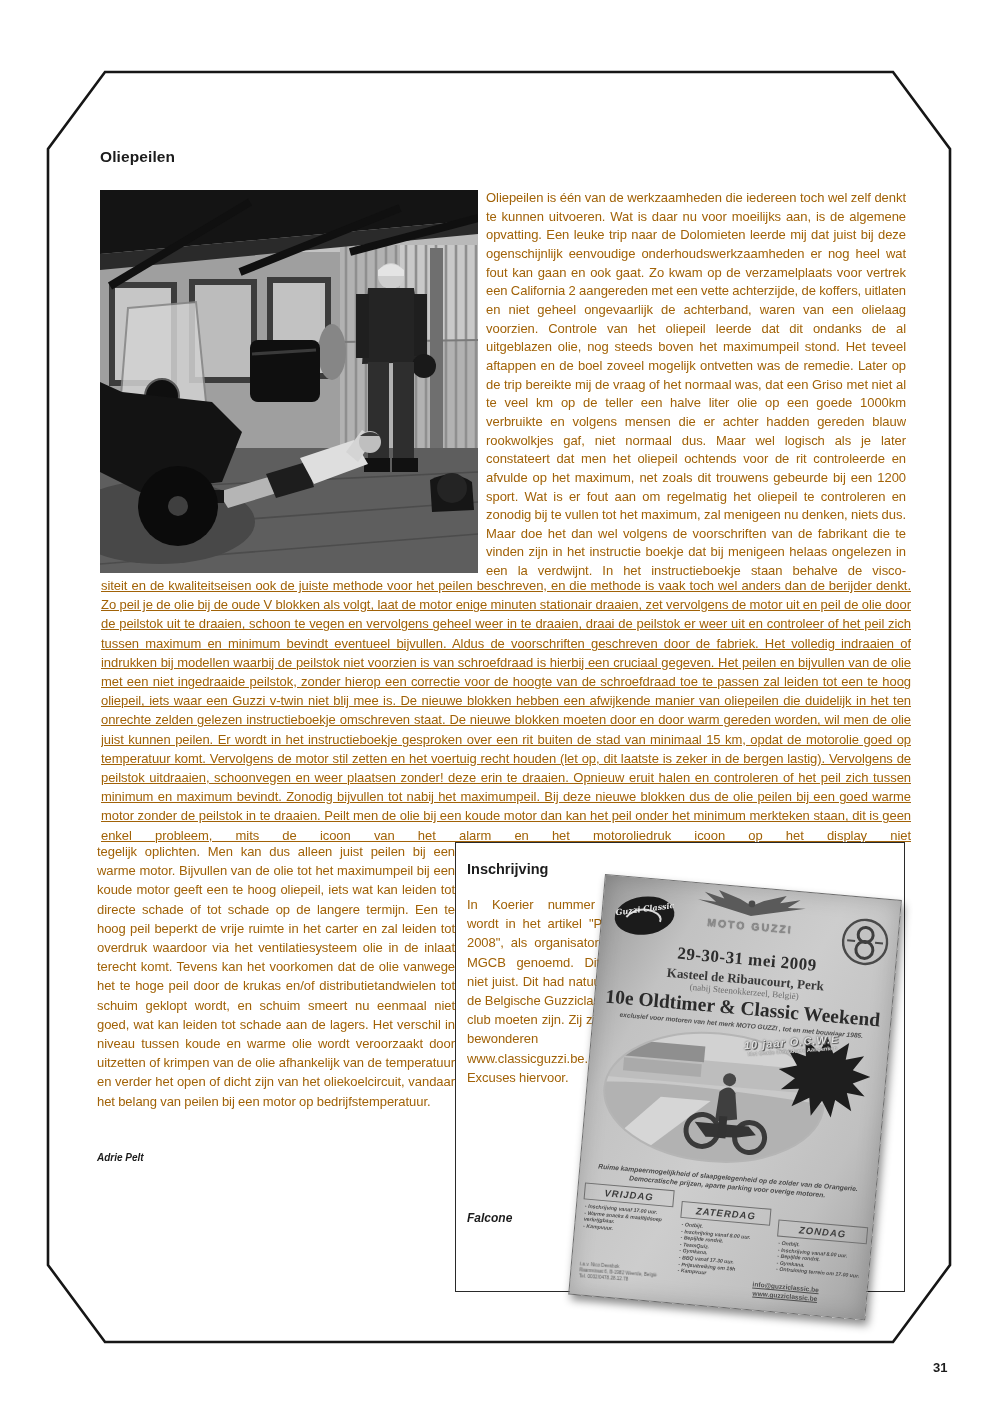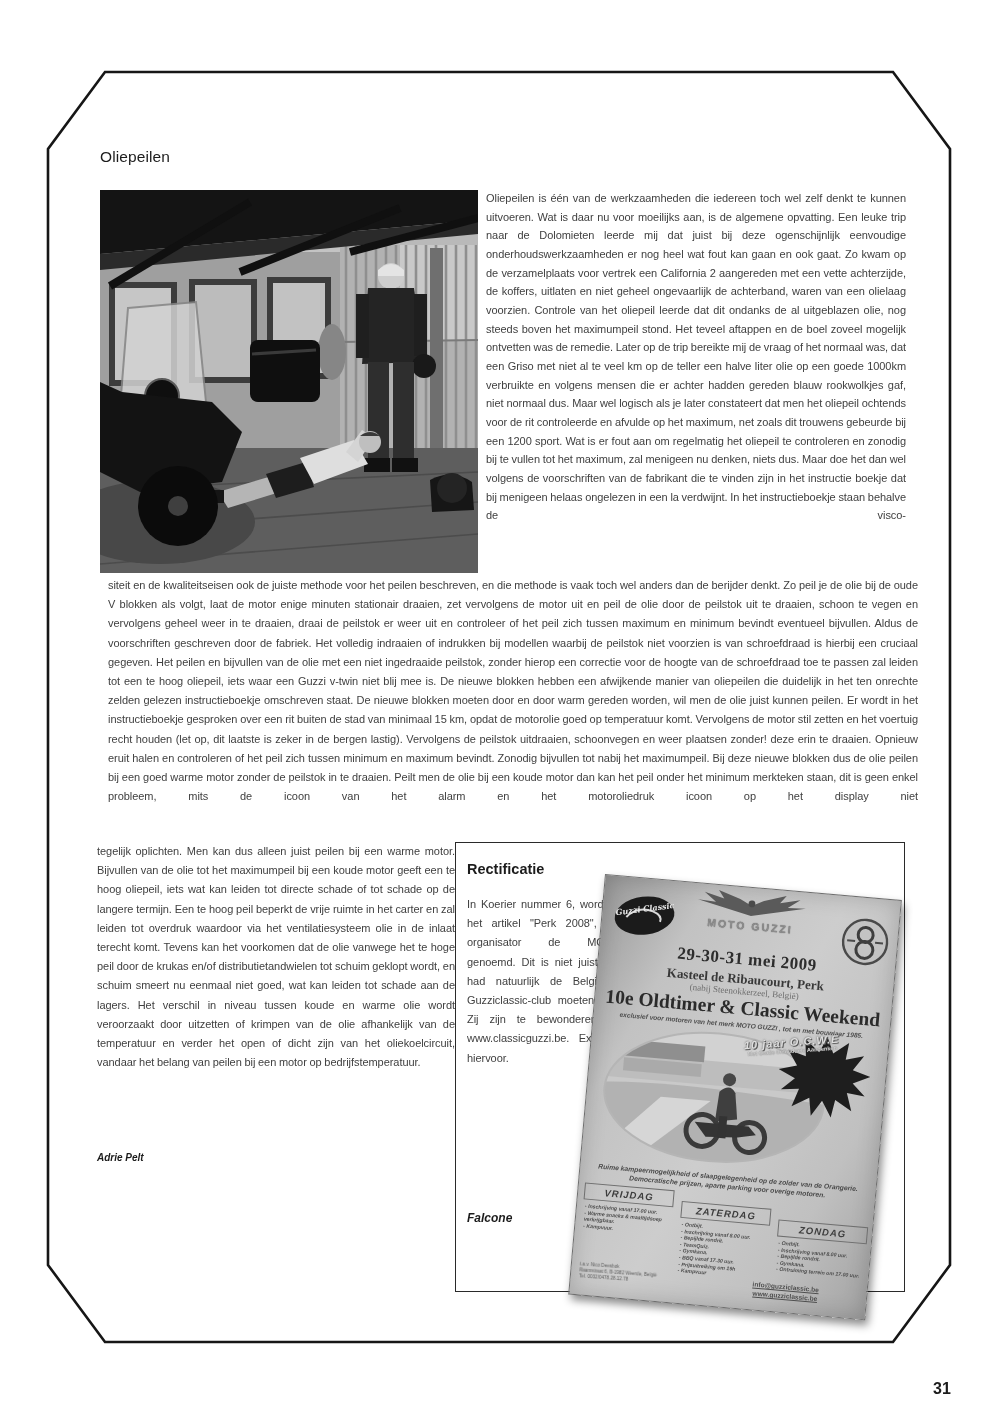--- a/index.html
+++ b/index.html
@@ -2,29 +2,29 @@
 <html><head>
 <meta charset="utf-8">
 <style>
   html,body{margin:0;padding:0;background:#ffffff;}
   #page{position:relative;width:1000px;height:1414px;background:#ffffff;overflow:hidden;
         font-family:"Liberation Sans",sans-serif;color:#1c1c1c;}
   .abs{position:absolute;}
   
   #frame-svg{position:absolute;left:0;top:0;}
   
-  .title{left:100px;top:148px;font-size:15.5px;font-weight:normal;letter-spacing:.1px;}
+  .title{left:100px;top:148px;font-size:15.5px;font-weight:bold;letter-spacing:.1px;}
   .photo{left:100px;top:190px;width:378px;height:383px;background:#b9b9b9;overflow:hidden;}
-  .body-text{font-size:11px;line-height:19.2px;text-align:justify;color:#404040;
+  .body-text{font-size:13px;line-height:19.2px;text-align:justify;color:#a16207;
              letter-spacing:-0.05px;word-spacing:-0.3px;overflow:hidden;}
   .col-right{left:486px;top:189px;width:420px;height:392px;line-height:18.65px;text-align-last:justify;}
-  .full-width{left:108px;top:576px;width:810px;height:270px;text-align-last:justify;}
+  .full-width{left:101px;top:576px;width:810px;height:270px;text-align-last:justify;text-decoration:underline;}
   .col-left{left:97px;top:842px;width:358px;height:312px;}
   .author{left:97px;top:1152px;font-size:10px;font-weight:bold;font-style:italic;}
-  .page-num{left:933px;top:1360px;font-size:16px;font-weight:bold;margin-top:20px;}
+  .page-num{left:933px;top:1360px;font-size:13px;font-weight:bold;}
   
   .rect-box{left:455px;top:842px;width:450px;height:450px;border:1.4px solid #2a2a2a;box-sizing:border-box;}
   .rect-title{position:absolute;left:11px;top:18px;font-size:14.5px;font-weight:bold;}
   .rect-body{position:absolute;left:11px;top:52px;width:153px;height:316px;}
   .rect-sig{position:absolute;left:11px;top:368px;font-size:12px;font-weight:bold;font-style:italic;}
   
   .flyer{left:605px;top:874px;width:296px;height:420px;transform:rotate(5deg);transform-origin:0 0;
          background:linear-gradient(115deg,#989898 0%,#c2c2c2 22%,#cdcdcd 50%,#c0c0c0 78%,#a3a3a3 100%);
          border:1px solid #6e6e6e;box-shadow:3px 5px 9px rgba(0,0,0,.45), inset 0 0 22px rgba(0,0,0,.18);
          font-family:"Liberation Serif",serif;color:#333;}
@@ -165,21 +165,21 @@
       </g>
     </svg>
   </div>
 
   <div class="abs col-right body-text">Oliepeilen is één van de werkzaamheden die iedereen toch wel zelf denkt te kunnen uitvoeren. Wat is daar nu voor moeilijks aan, is de algemene opvatting. Een leuke trip naar de Dolomieten leerde mij dat juist bij deze ogenschijnlijk eenvoudige onderhoudswerkzaamheden er nog heel wat fout kan gaan en ook gaat. Zo kwam op de verzamelplaats voor vertrek een California 2 aangereden met een vette achterzijde, de koffers, uitlaten en niet geheel ongevaarlijk de achterband, waren van een olielaag voorzien. Controle van het oliepeil leerde dat dit ondanks de al uitgeblazen olie, nog steeds boven het maximumpeil stond. Het teveel aftappen en de boel zoveel mogelijk ontvetten was de remedie. Later op de trip bereikte mij de vraag of het normaal was, dat een Griso met niet al te veel km op de teller een halve liter olie op een goede 1000km verbruikte en volgens mensen die er achter hadden gereden blauw rookwolkjes gaf, niet normaal dus. Maar wel logisch als je later constateert dat men het oliepeil ochtends voor de rit controleerde en afvulde op het maximum, net zoals dit trouwens gebeurde bij een 1200 sport. Wat is er fout aan om regelmatig het oliepeil te controleren en zonodig bij te vullen tot het maximum, zal menigeen nu denken, niets dus. Maar doe het dan wel volgens de voorschriften van de fabrikant die te vinden zijn in het instructie boekje dat bij menigeen helaas ongelezen in een la verdwijnt. In het instructieboekje staan behalve de visco-</div>
   <div class="abs full-width body-text">siteit en de kwaliteitseisen ook de juiste methode voor het peilen beschreven, en die methode is vaak toch wel anders dan de berijder denkt. Zo peil je de olie bij de oude V blokken als volgt, laat de motor enige minuten stationair draaien, zet vervolgens de motor uit en peil de olie door de peilstok uit te draaien, schoon te vegen en vervolgens geheel weer in te draaien, draai de peilstok er weer uit en controleer of het peil zich tussen maximum en minimum bevindt eventueel bijvullen. Aldus de voorschriften geschreven door de fabriek. Het volledig indraaien of indrukken bij modellen waarbij de peilstok niet voorzien is van schroefdraad is hierbij een cruciaal gegeven. Het peilen en bijvullen van de olie met een niet ingedraaide peilstok, zonder hierop een correctie voor de hoogte van de schroefdraad toe te passen zal leiden tot een te hoog oliepeil, iets waar een Guzzi v-twin niet blij mee is. De nieuwe blokken hebben een afwijkende manier van oliepeilen die duidelijk in het ten onrechte zelden gelezen instructieboekje omschreven staat. De nieuwe blokken moeten door en door warm gereden worden, wil men de olie juist kunnen peilen. Er wordt in het instructieboekje gesproken over een rit buiten de stad van minimaal 15 km, opdat de motorolie goed op temperatuur komt. Vervolgens de motor stil zetten en het voertuig recht houden (let op, dit laatste is zeker in de bergen lastig). Vervolgens de peilstok uitdraaien, schoonvegen en weer plaatsen zonder! deze erin te draaien. Opnieuw eruit halen en controleren of het peil zich tussen minimum en maximum bevindt. Zonodig bijvullen tot nabij het maximumpeil. Bij deze nieuwe blokken dus de olie peilen bij een goed warme motor zonder de peilstok in te draaien. Peilt men de olie bij een koude motor dan kan het peil onder het minimum merkteken staan, dit is geen enkel probleem, mits de icoon van het alarm en het motoroliedruk icoon op het display niet</div>
   <div class="abs col-left body-text">tegelijk oplichten. Men kan dus alleen juist peilen bij een warme motor. Bijvullen van de olie tot het maximumpeil bij een koude motor geeft een te hoog oliepeil, iets wat kan leiden tot directe schade of tot schade op de langere termijn. Een te hoog peil beperkt de vrije ruimte in het carter en zal leiden tot overdruk waardoor via het ventilatiesysteem olie in de inlaat terecht komt. Tevens kan het voorkomen dat de olie vanwege het te hoge peil door de krukas en/of distributietandwielen tot schuim geklopt wordt, en schuim smeert nu eenmaal niet goed, wat kan leiden tot schade aan de lagers. Het verschil in niveau tussen koude en warme olie wordt veroorzaakt door uitzetten of krimpen van de olie afhankelijk van de temperatuur en verder het open of dicht zijn van het oliekoelcircuit, vandaar het belang van peilen bij een motor op bedrijfstemperatuur.</div>
   <div class="abs author">Adrie Pelt</div>
 
   <div class="abs rect-box">
-    <div class="rect-title">Rectificatie</div>
+    <div class="rect-title">Inschrijving</div>
     <div class="rect-body body-text">In Koerier nummer 6, wordt in het artikel "Perk 2008", als organisator de MGCB genoemd. Dit is niet juist. Dit had natuurlijk de Belgische Guzziclassic-club moeten zijn. Zij zijn te bewonderen op www.classicguzzi.be. Excuses hiervoor.</div>
     <div class="rect-sig">Falcone</div>
   </div>
 
   <div class="abs flyer">
 
     <div class="abs club-logo">
       <svg width="64" height="42" viewBox="0 0 64 42">
         <ellipse cx="32" cy="21" rx="30" ry="19" fill="#1b1b1b" transform="rotate(-12 32 21)"></ellipse>
         <path d="M14,24 Q24,12 40,16 Q50,19 48,26" fill="none" stroke="#d9d9d9" stroke-width="2"></path>

